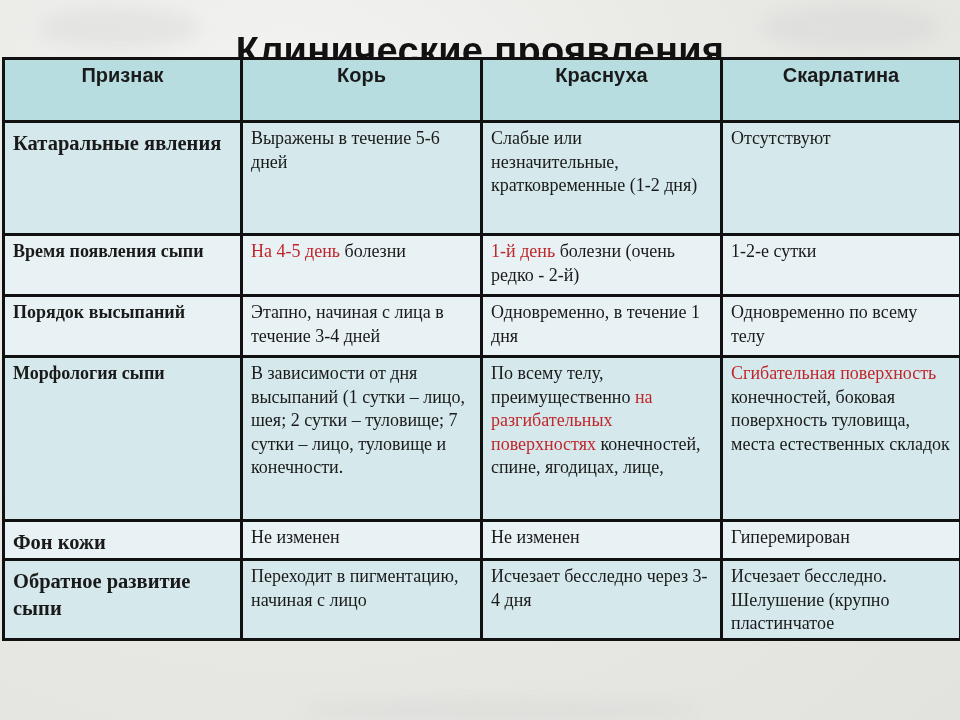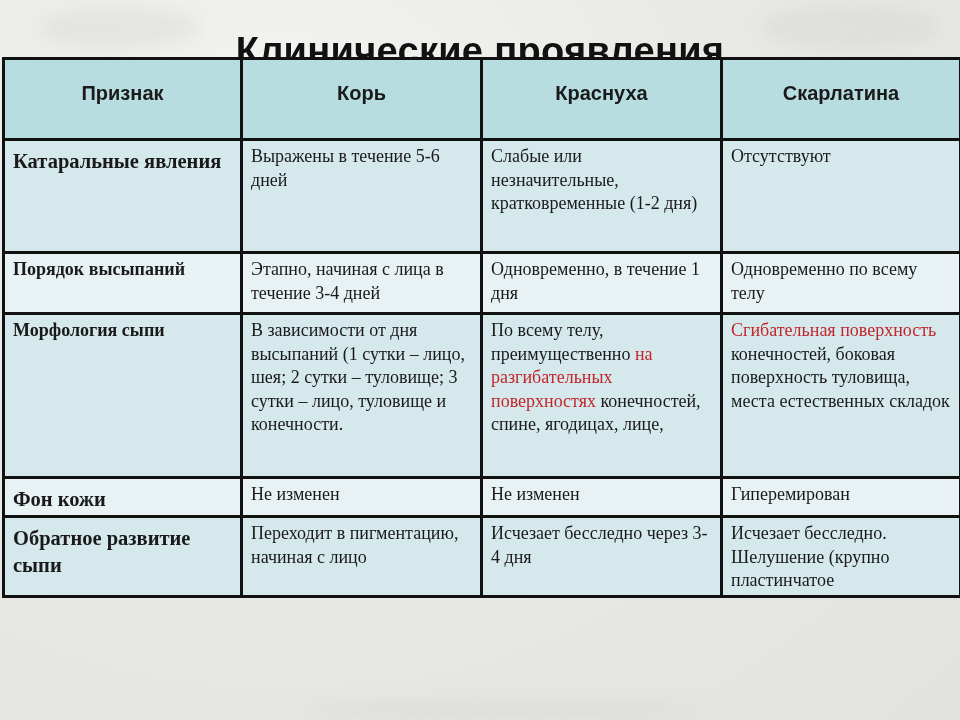--- a/index.html
+++ b/index.html
@@ -50,21 +50,21 @@
       color: #1a1a1a;
       overflow: hidden;
       font-family: Liberation Serif, serif;
     }
     table.comparison th {
       background: #b7dde1;
       font-family: "Liberation Sans", sans-serif;
       font-weight: bold;
       font-size: 20px;
       text-align: center;
-      padding-top: 22px;
+      padding-top: 4px;
       height: 54px;
     }
     th.scarlet-col { color: #cc1f1f; }
     td.feature {
       font-weight: bold;
       font-size: 19px;
       line-height: 24px;
     }
     td.feature.big {
       font-size: 20.5px;
@@ -101,28 +101,34 @@
     </tr>
   </thead>
   <tbody id="table-body">
       <tr class="shade-dark" style="height: 113px;">
         <td class="feature big">Катаральные явления</td>
         <td><span>Выражены в течение 5-6 дней</span></td>
         <td><span>Слабые или незначительные, кратковременные (1-2 дня)</span></td>
         <td><span>Отсутствуют</span></td>
       </tr>
       <tr class="shade-light" style="height: 61px;">
+        <td class="feature">Время появления сыпи</td>
+        <td><span class="red">На 4-5 день</span><span> болезни</span></td>
+        <td><span class="red">1-й день</span><span> болезни (очень редко - 2-й)</span></td>
+        <td><span>1-2-е сутки</span></td>
+      </tr>
+      <tr class="shade-light" style="height: 61px;">
         <td class="feature">Порядок высыпаний</td>
         <td><span>Этапно, начиная с лица в течение 3-4 дней</span></td>
         <td><span>Одновременно, в течение 1 дня</span></td>
         <td><span>Одновременно по всему телу</span></td>
       </tr>
       <tr class="shade-dark" style="height: 164px;">
         <td class="feature">Морфология сыпи</td>
-        <td><span>В зависимости  от дня высыпаний (1 сутки – лицо, шея; 2 сутки – туловище; 3 сутки – лицо, туловище и конечности.</span></td>
+        <td><span>В зависимости  от дня высыпаний (1 сутки – лицо, шея; 2 сутки – туловище; 7 сутки – лицо, туловище и конечности.</span></td>
         <td><span>По всему телу, преимущественно </span><span class="red">на разгибательных поверхностях</span><span> конечностей, спине, ягодицах, лице,</span></td>
         <td><span class="red">Сгибательная поверхность</span><span> конечностей, боковая поверхность туловища, места естественных складок</span></td>
       </tr>
       <tr class="shade-light" style="height: 38px; margin-top: 48px;">
         <td class="feature big">Фон кожи</td>
         <td><span>Не изменен</span></td>
         <td><span>Не изменен</span></td>
         <td><span>Гиперемирован</span></td>
       </tr>
       <tr class="shade-dark" style="height: 76px;">

